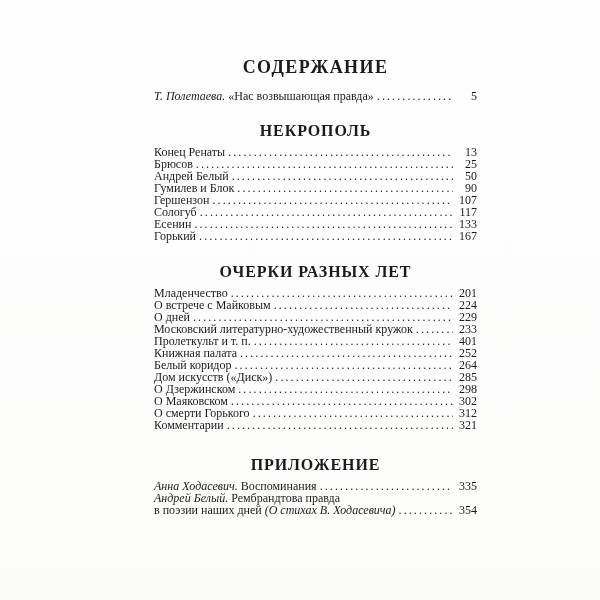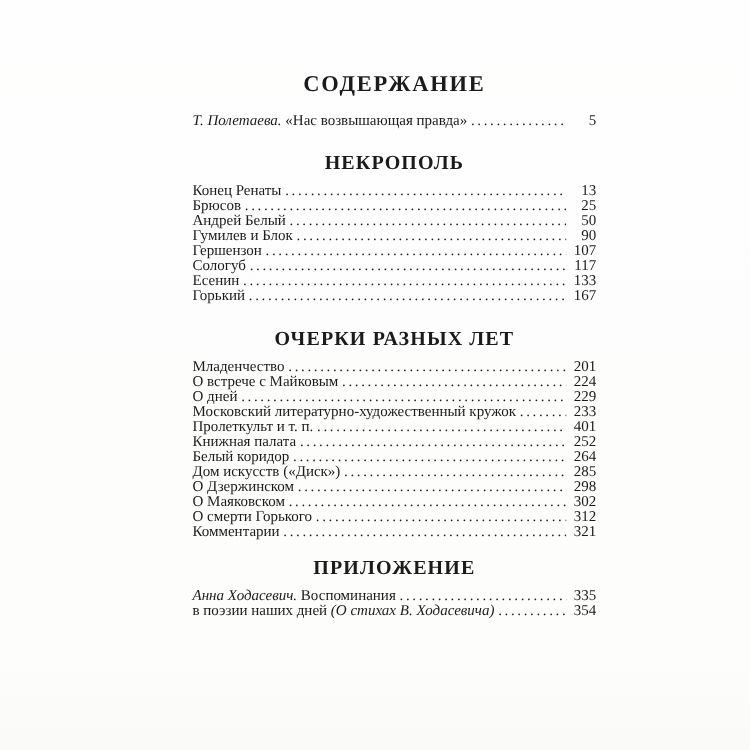--- a/index.html
+++ b/index.html
@@ -31,21 +31,21 @@
     font-size: 18px;
     line-height: 20px;
     font-weight: bold;
     text-align: center;
     letter-spacing: 1.4px;
   }
   .toc-section { margin: 0; }
   #toc-sections .toc-section:nth-child(1) { margin-top: 13px; }
   #toc-sections .toc-section:nth-child(2) { margin-top: 20px; }
   #toc-sections .toc-section:nth-child(3) { margin-top: 21px; }
-  #toc-sections .toc-section:nth-child(4) { margin-top: 15px; }
+  #toc-sections .toc-section:nth-child(4) { margin-top: 25px; }
   .section-heading {
     margin: 0 0 7px 0;
     font-size: 16px;
     line-height: 17px;
     font-weight: bold;
     text-align: center;
     letter-spacing: 0.9px;
   }
   .toc-section.no-heading .entries { margin-top: 0; }
   .toc-row {
@@ -225,20 +225,24 @@
 
   <section class="toc-section">
     <h2 class="section-heading">ПРИЛОЖЕНИЕ</h2>
     <div class="entries">
   <div class="toc-row">
     <span class="label"><span class="it">Анна Ходасевич.</span><span> Воспоминания</span></span>
     <span class="leader"></span>
     <span class="pagenum">335</span>
   </div>
 
+  <div class="toc-row">
+    <span class="label"><span class="it">Андрей Белый.</span><span> Рембрандтова правда</span></span>
+
+  </div>
 
   <div class="toc-row">
     <span class="label"><span>в поэзии наших дней </span><span class="it">(О стихах В. Ходасевича)</span></span>
     <span class="leader"></span>
     <span class="pagenum">354</span>
   </div>
 </div>
   </section>
 </div>
   </div>

